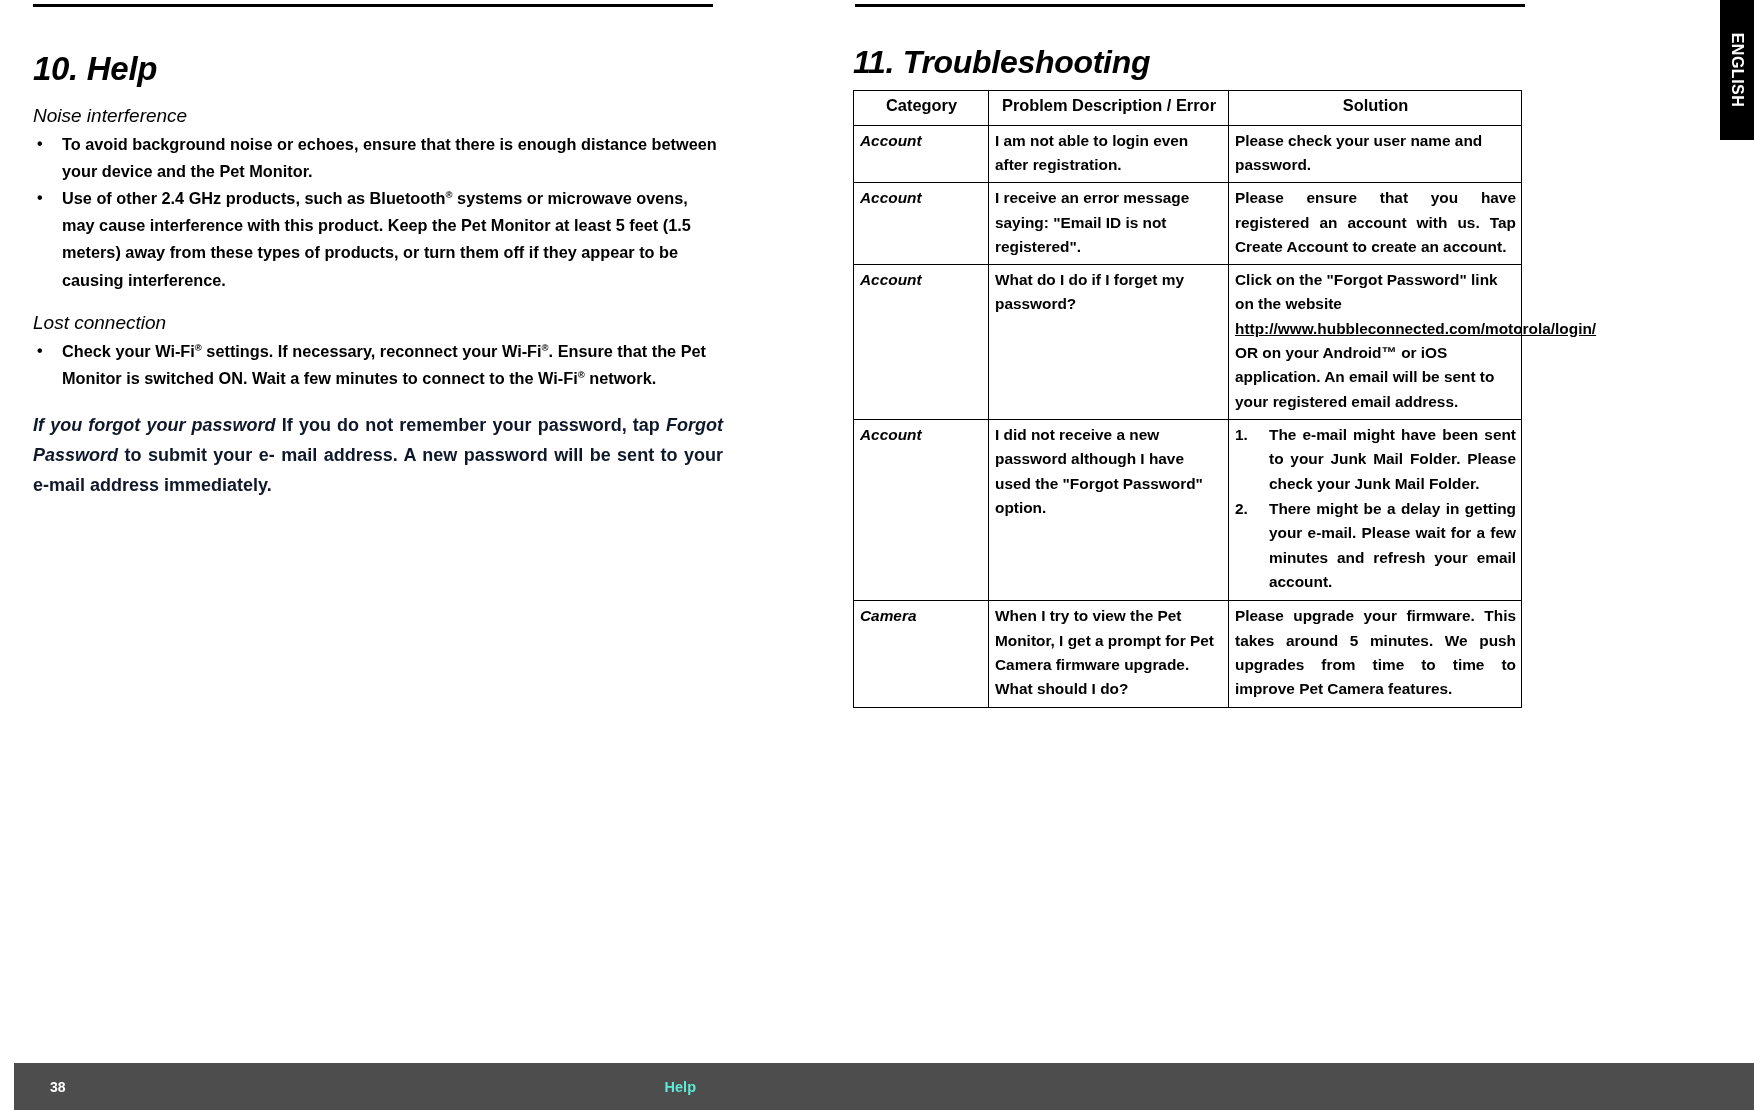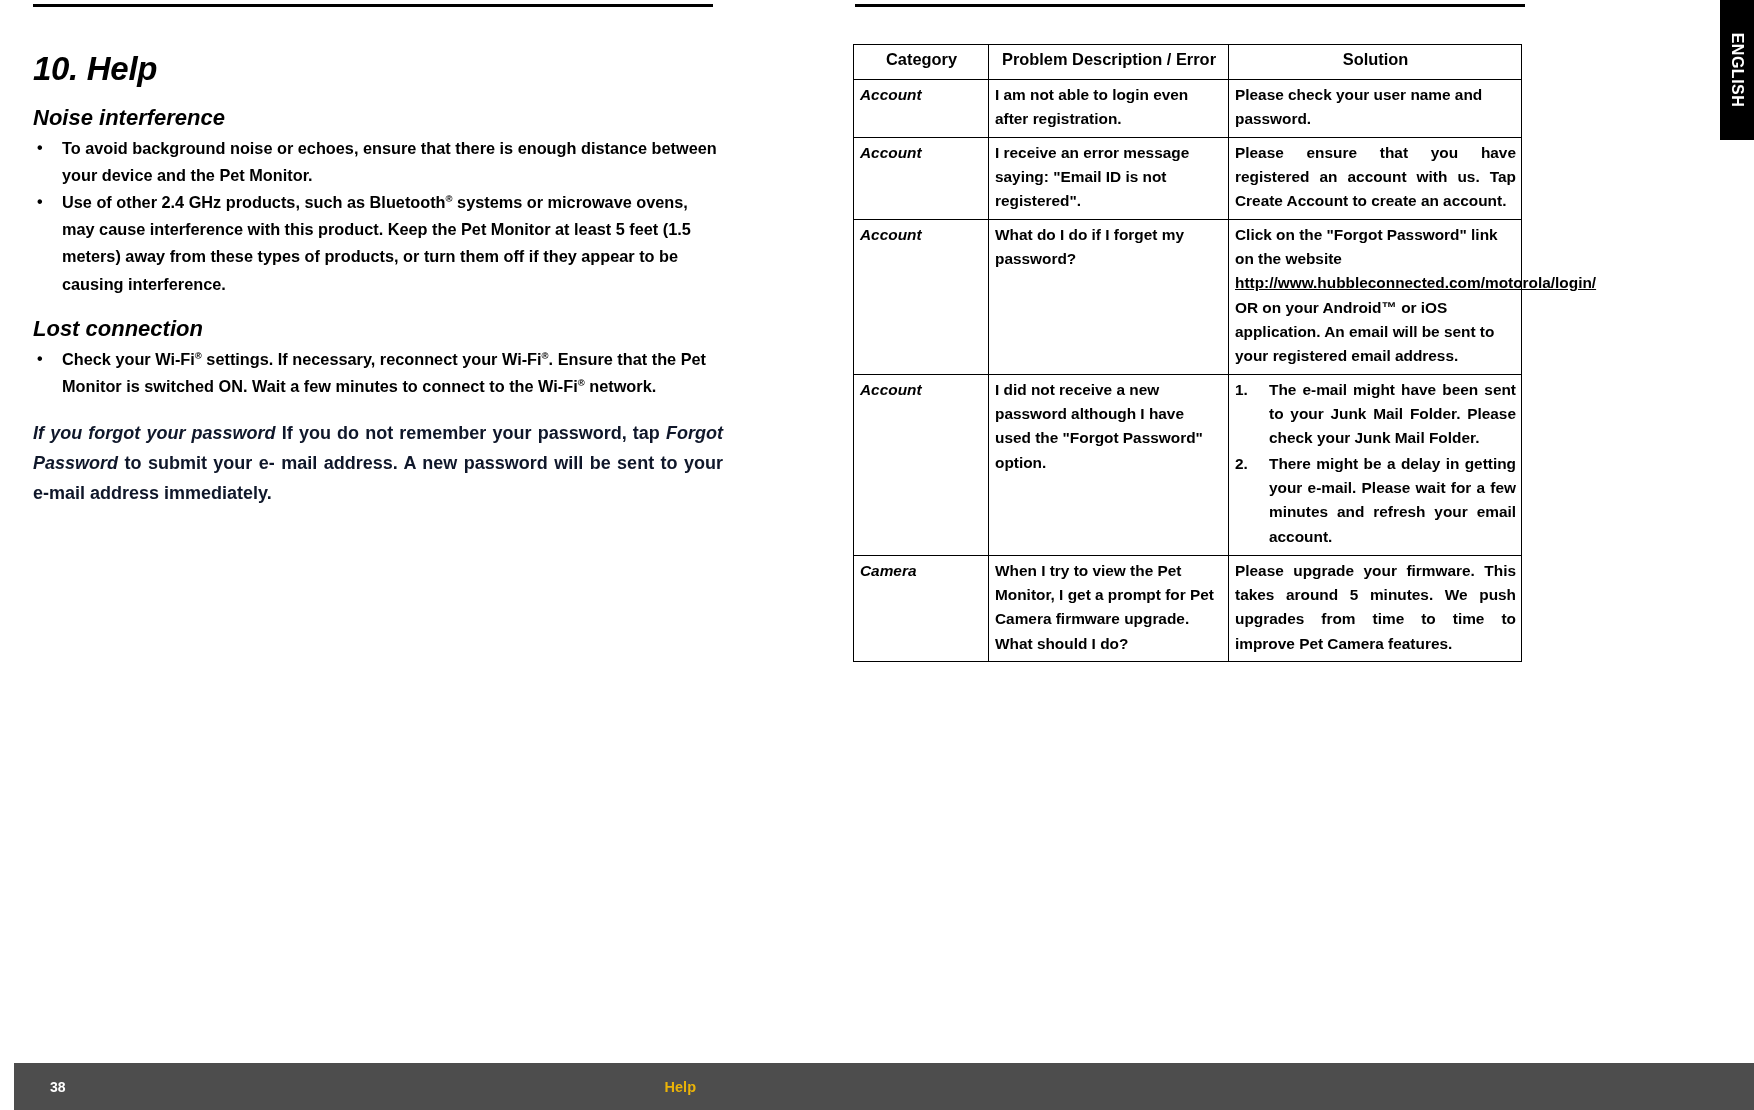--- a/index.html
+++ b/index.html
@@ -41,22 +41,22 @@
     line-height: 1.05;
     margin: 18px 0 0 0;
     letter-spacing: -0.3px;
     color: #000;
     white-space: nowrap;
   }
   .col-right h1.chapter { margin-top: 12px; font-size: 32px; }
 
   h2.sub {
     font-style: italic;
-    font-weight: bold;
-    font-size: 22px;
+    font-weight: normal;
+    font-size: 19px;
     margin: 18px 0 4px 0;
     color: #000;
   }
 
   ul.bullets {
     list-style: none;
     margin: 0 0 0 0;
     padding: 0;
   }
   ul.bullets li {
@@ -156,21 +156,21 @@
   .footer .half.right { width: 972px; border-left: 3px solid #ffffff; }
   .footer .pgnum {
     color: #ffffff;
     font-size: 14px;
     font-weight: bold;
     position: absolute;
   }
   .footer .left .pgnum  { left: 36px; }
   .footer .right .pgnum { right: 40px; }
   .footer .sectname {
-    color: #eab308;
+    color: #5eead4;
     font-size: 14.5px;
     font-weight: bold;
     position: absolute;
   }
   .footer .left .sectname  { right: 100px; }
   .footer .right .sectname { left: 72px; }
 
   
   .lang-tab {
     position: absolute;
@@ -223,20 +223,21 @@
     </ul>
 
     <p class="para">
       <span class="ital">If you forgot your password</span><span> If you do not remember  your password, tap </span><span class="ital">Forgot  Password</span><span> to submit your e- mail address. A new password will be  sent to your e-mail address immediately.</span>
     </p>
 
   </div>
 
   <div class="col col-right">
 
+    <h1 class="chapter">11. Troubleshooting</h1>
 
     <table class="tshoot">
       <colgroup>
         <col class="c-cat">
           <col class="c-prob">
           <col class="c-sol">
       </colgroup>
       <thead>
         <tr>
           <th>Category</th>

